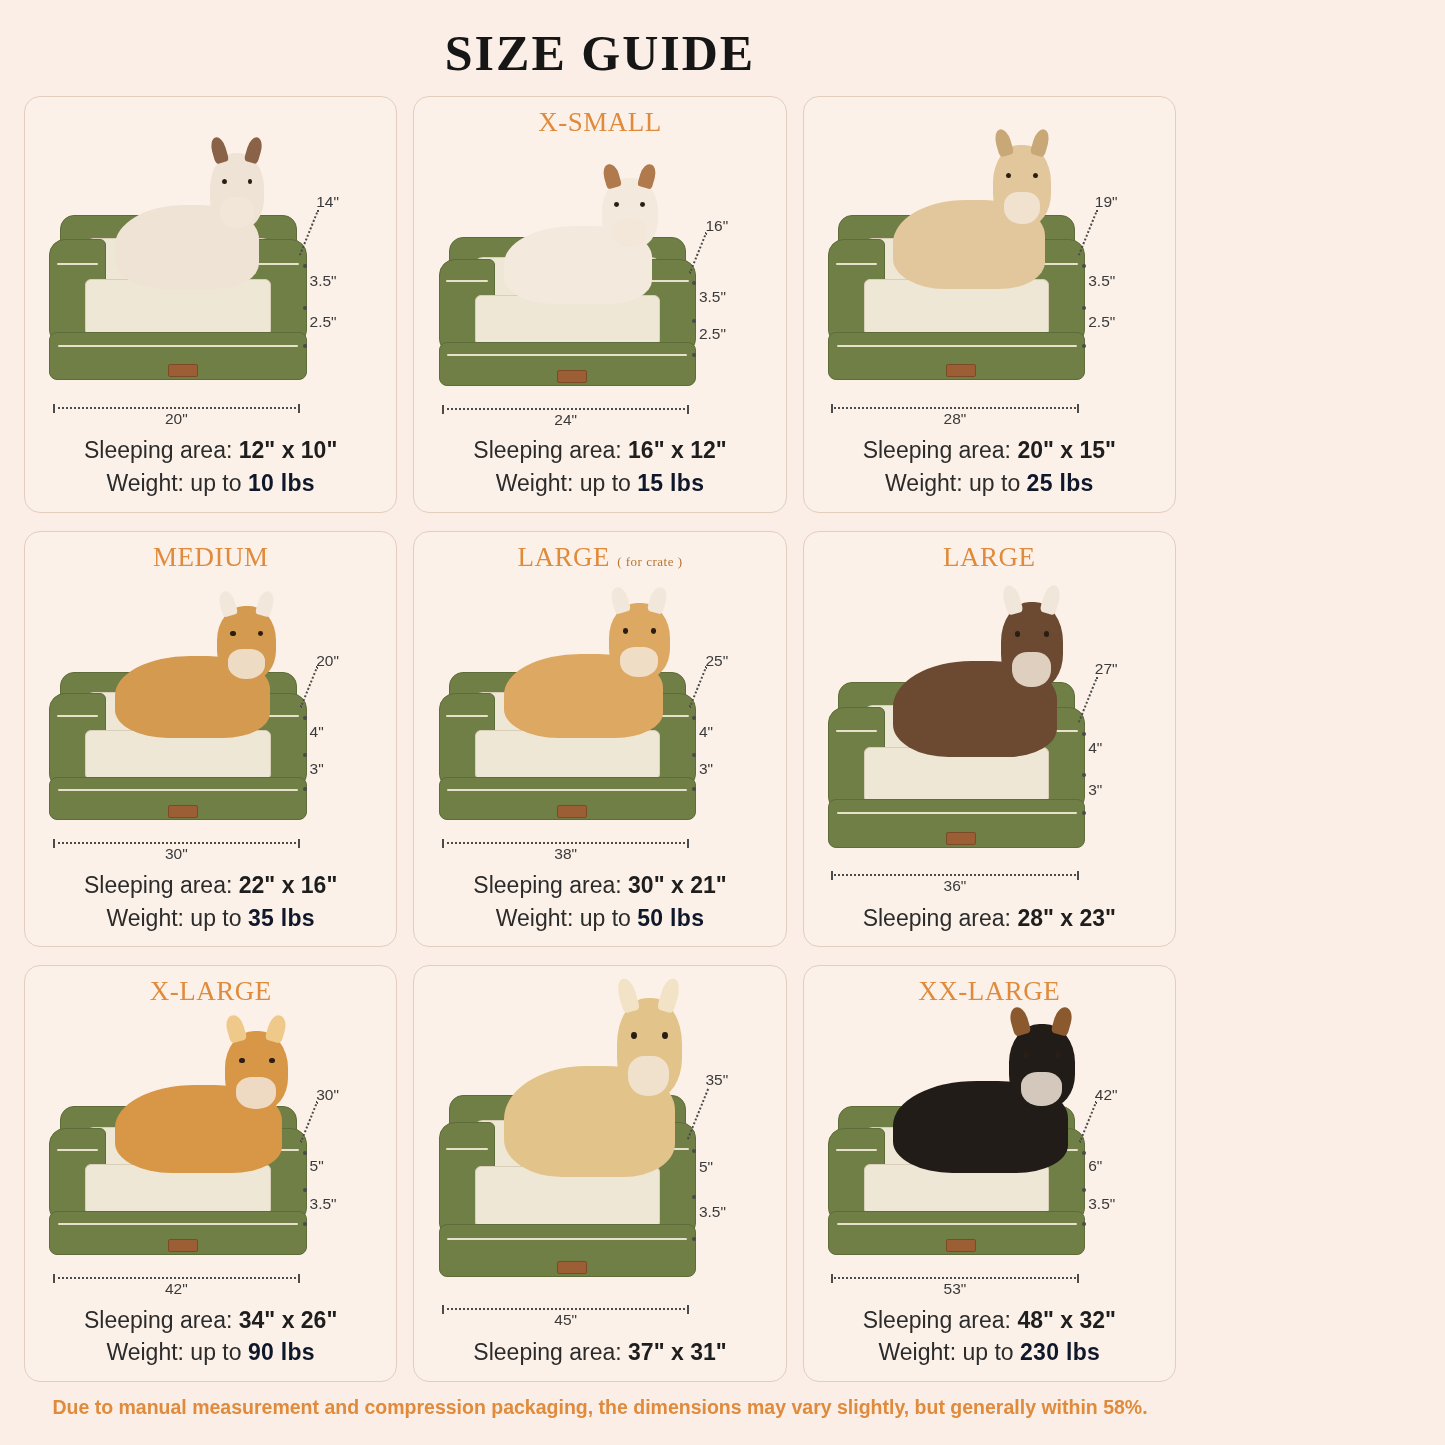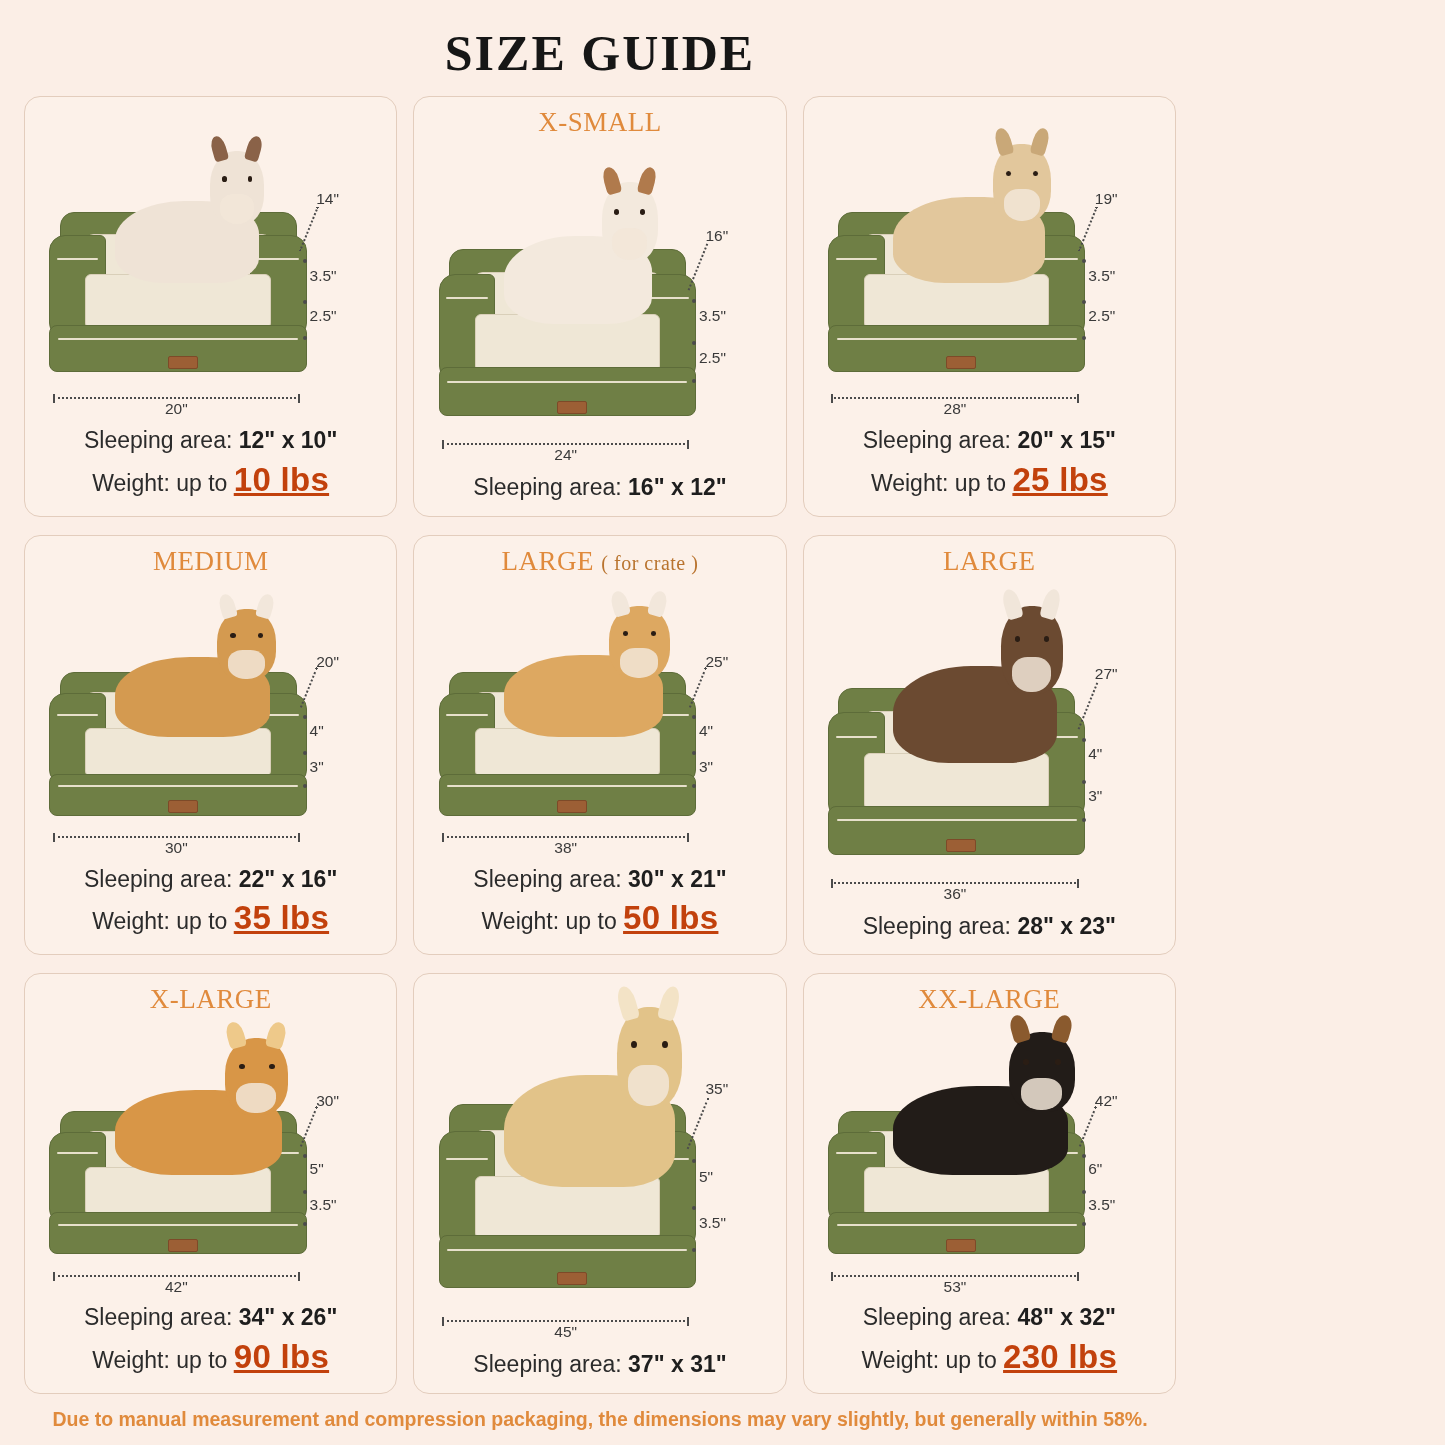--- a/index.html
+++ b/index.html
@@ -8,21 +8,21 @@
     width: 1445px;
     height: 1445px;
     background: #fbeee6;
     font-family: "Liberation Sans", sans-serif;
     color: #2b2b2b;
     overflow: hidden;
   }
   .page {
     width: 1200px;
     height: 1445px;
-    padding: 18px 24px 10px 24px;
+    padding: 18px 24px 22px 24px;
     display: flex;
     flex-direction: column;
   }
   .title {
     text-align: center;
     font-family: "Liberation Serif", serif;
     font-weight: bold;
     font-size: 50px;
     letter-spacing: 2px;
     color: #161616;
@@ -57,21 +57,21 @@
     text-align: center;
     font-family: "Liberation Serif", serif;
     font-size: 27px;
     color: #e08a3c;
     font-weight: normal;
     letter-spacing: .5px;
     margin-bottom: 2px;
     white-space: nowrap;
   }
   .card-title .note {
-    font-size: 20px;
+    font-size: 13px;
     color: #b9742f;
     font-family: Liberation Serif, serif;
   }
   .figure {
     flex: 1;
     position: relative;
     min-height: 0;
   }
   
   .bed {
@@ -280,25 +280,24 @@
   .specs {
     text-align: center;
     font-size: 23px;
     color: #2b2b2b;
     line-height: 1.42;
     padding-top: 2px;
   }
   .specs .label { font-weight: normal; }
   .specs b { font-weight: bold; color: #1e1e1e; }
   .specs .lbs {
-    color: #c2410c;
+    color: #0f172a;
     font-weight: bold;
-    font-size: 33px;
+    font-size: 23px;
     letter-spacing: .3px;
-    text-decoration: underline;
   }
   .footer {
     text-align: center;
     font-size: 19.5px;
     font-weight: bold;
     color: #e08a3c;
     margin-top: 14px;
     margin-bottom: 4px;
   }
 </style>
@@ -413,20 +412,25 @@
         <div class="cap-r"></div>
         <div class="val">24"</div>
       </div>
     </div>
 
     <div class="specs">
       <div>
         <span class="label">Sleeping area: </span>
         <b>16" x 12"</b>
       </div>
+      <div>
+        <span class="label">Weight: </span>
+        <span>up to</span>
+        <span class="lbs">15 lbs</span>
+      </div>
     </div>
   </div>
 
   <div class="card">
 
     <div class="figure">
       <div class="bed">
         <div class="backrest">
           <div class="backrest-inner"></div>
         </div>

